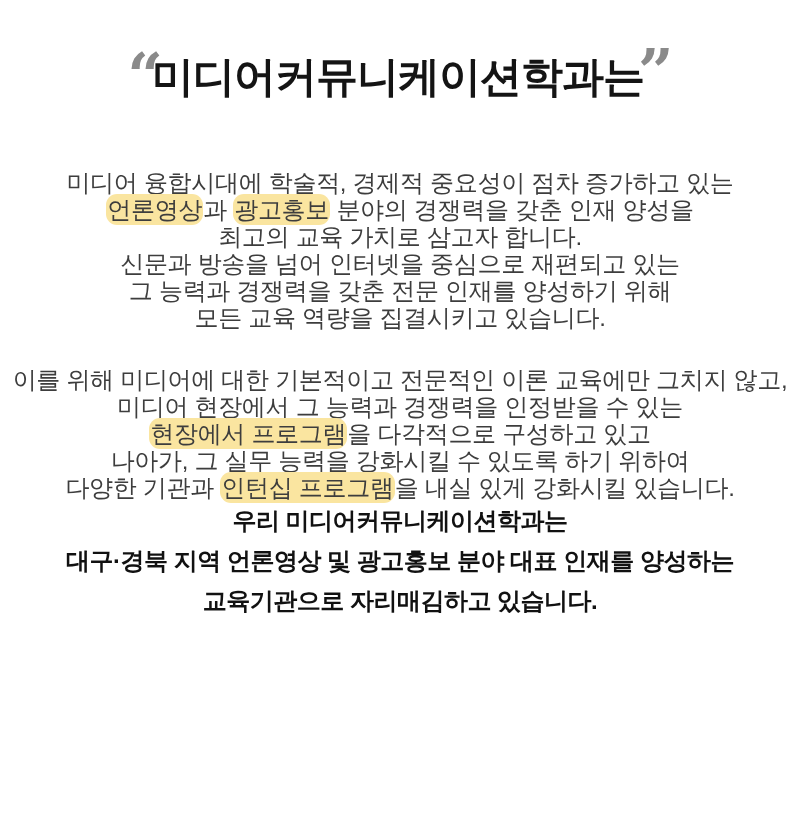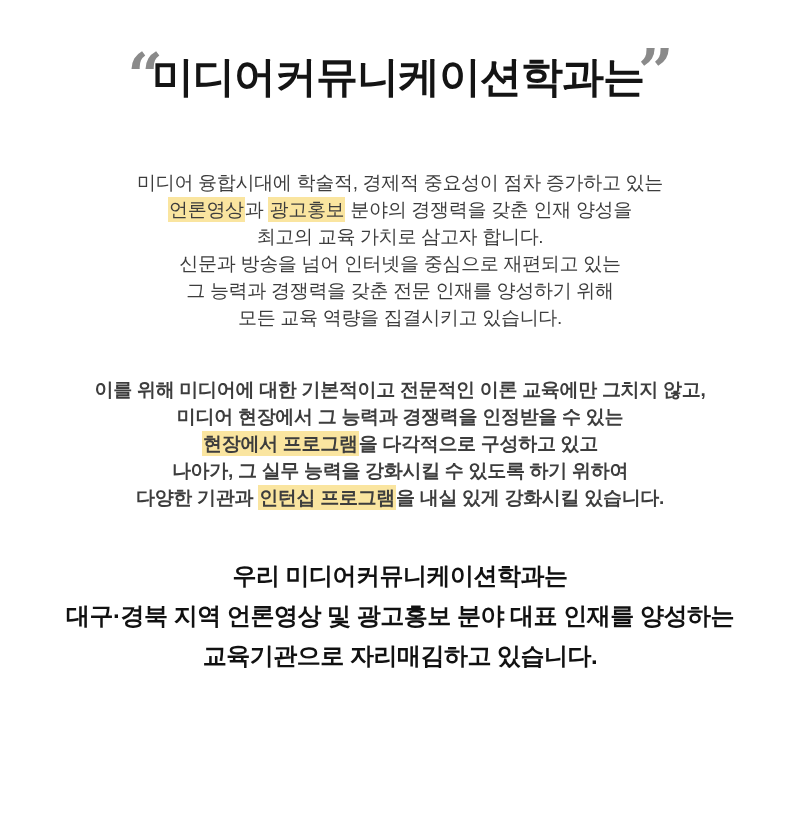--- a/index.html
+++ b/index.html
@@ -33,36 +33,36 @@
     color: #8a8a8a;
     line-height: 0;
     position: relative;
     display: inline-block;
   }
   .quote.open  { top: 6px;  margin-right: -10px; }
   .quote.close { top: 2px;  margin-left: -6px; }
   
   .paragraph {
     text-align: center;
-    font-size: 19px;
+    font-size: 24px;
     line-height: 27px;
     letter-spacing: -0.3px;
     color: #3d3d3d;
   }
   .paragraph-1 { margin-top: 63px; }
   .paragraph-2 { }
-  .paragraph-3 { margin-top: 45px; font-weight: bold; }
+  .paragraph-3 { margin-top: 35px; }
   .text-line { white-space: nowrap; }
   .hl {
     background: #fae5a0;
     padding: 2px 1px;
+    border-radius: 11px;
   }
   
   .closing {
-    margin-top: 45px;
     text-align: center;
     font-size: 24px;
     line-height: 40px;
     font-weight: 700;
     letter-spacing: -0.5px;
     color: #111111;
   }
 </style>
 </head>
 <body>

